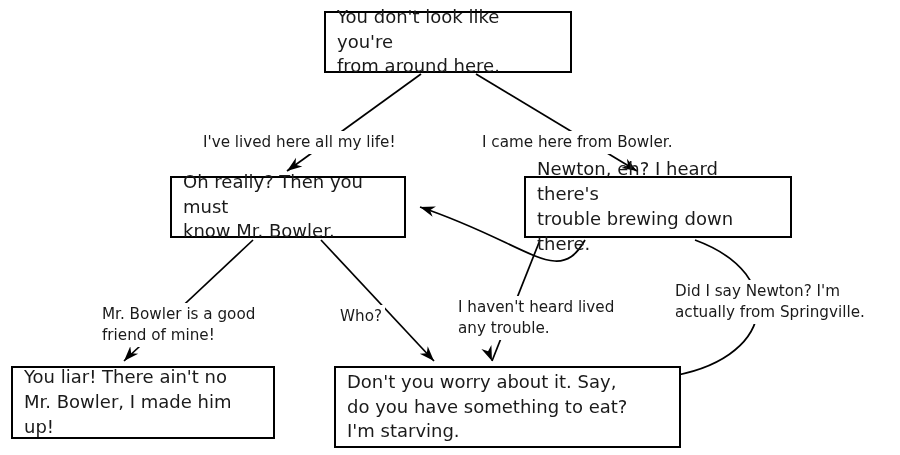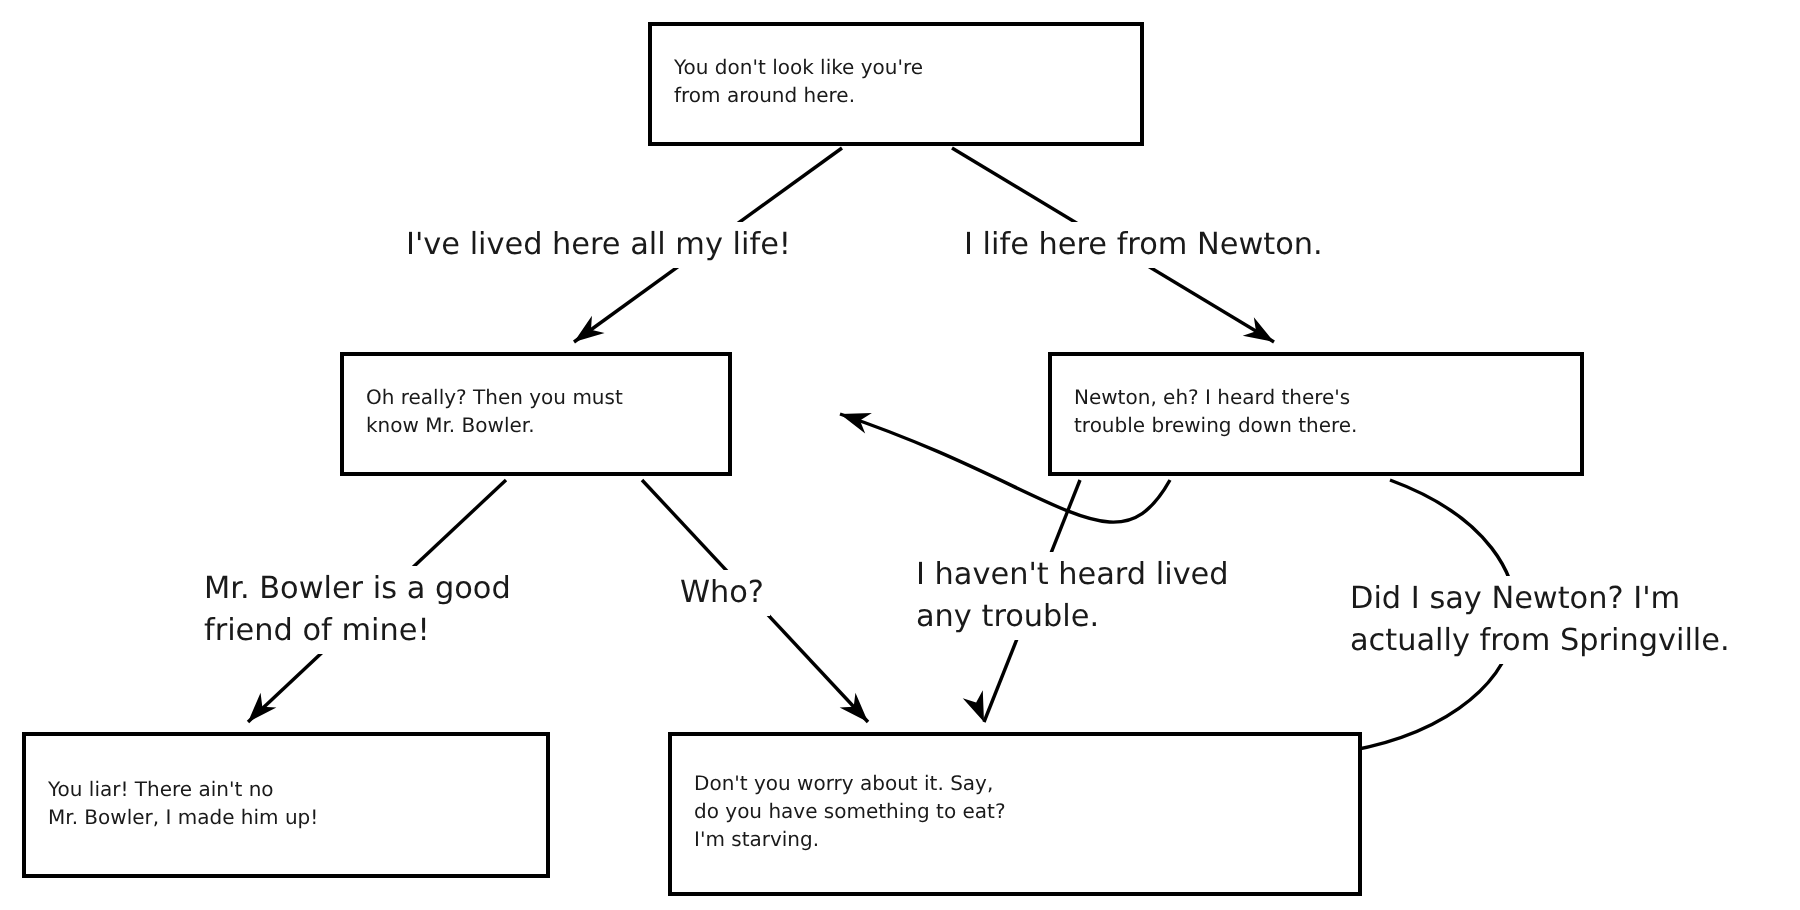--- a/index.html
+++ b/index.html
@@ -34,35 +34,36 @@
   .node {
     position: absolute;
     box-sizing: border-box;
     border: 2.4px solid #000000;
     background: #ffffff;
     display: flex;
     flex-direction: column;
     justify-content: center;
   }
   .node-text {
-    font-size: 10px;
+    font-size: 18px;
     line-height: 1.38;
     color: #1a1a1a;
     white-space: pre-line;
     padding: 0 11px;
   }
   .edge-label {
     position: absolute;
     background: #ffffff;
     color: #1a1a1a;
     font-size: 15.2px;
     line-height: 1.38;
     white-space: pre-line;
     text-align: left;
     padding: 1px 3px;
+    margin-top: 20px;
   }
 </style>
 </head>
 <body>
 
 <div id="canvas">
 
   <svg id="edges" viewBox="0 0 900 455" xmlns="http://www.w3.org/2000/svg">
       <g>
         <path d="M 421 74 L 287 171" class="edge-path"></path>
@@ -91,43 +92,43 @@
       <g>
         <path d="M 695 240 C 790 275, 775 362, 665 377 C 600 386, 592 375, 592 366" class="edge-path"></path>
       </g>
     </svg>
 
   <div id="nodes-layer">
       <div class="node" style="left: 324px; top: 11px; width: 248px; height: 62px;">
         <div class="node-text">You don't look like you're
 from around here.</div>
       </div>
-      <div class="node" style="left: 170px; top: 176px; width: 196px; height: 62px;">
+      <div class="node" style="left: 170px; top: 176px; width: 236px; height: 62px;">
         <div class="node-text">Oh really? Then you must
 know Mr. Bowler.</div>
       </div>
       <div class="node" style="left: 524px; top: 176px; width: 268px; height: 62px;">
         <div class="node-text">Newton, eh? I heard there's
 trouble brewing down there.</div>
       </div>
       <div class="node" style="left: 11px; top: 366px; width: 264px; height: 73px;">
         <div class="node-text">You liar! There ain't no
 Mr. Bowler, I made him up!</div>
       </div>
       <div class="node" style="left: 334px; top: 366px; width: 347px; height: 82px;">
         <div class="node-text">Don't you worry about it. Say,
 do you have something to eat?
 I'm starving.</div>
       </div>
     </div>
   <div id="labels-layer">
       <div class="edge-label" style="left: 200px; top: 111px;">I've lived here all my life!</div>
-      <div class="edge-label" style="left: 479px; top: 111px;">I life here from Newton.</div>
+      <div class="edge-label" style="left: 479px; top: 111px;">I came here from Bowler.</div>
       <div class="edge-label" style="left: 99px; top: 283px;">Mr. Bowler is a good
 friend of mine!</div>
       <div class="edge-label" style="left: 337px; top: 285px;">Who?</div>
       <div class="edge-label" style="left: 455px; top: 276px;">I haven't heard lived
 any trouble.</div>
-      <div class="edge-label" style="left: 672px; top: 288px;">Did I say Newton? I'm
+      <div class="edge-label" style="left: 672px; top: 260px;">Did I say Newton? I'm
 actually from Springville.</div>
     </div>
 
 </div>
 
 </body></html>

